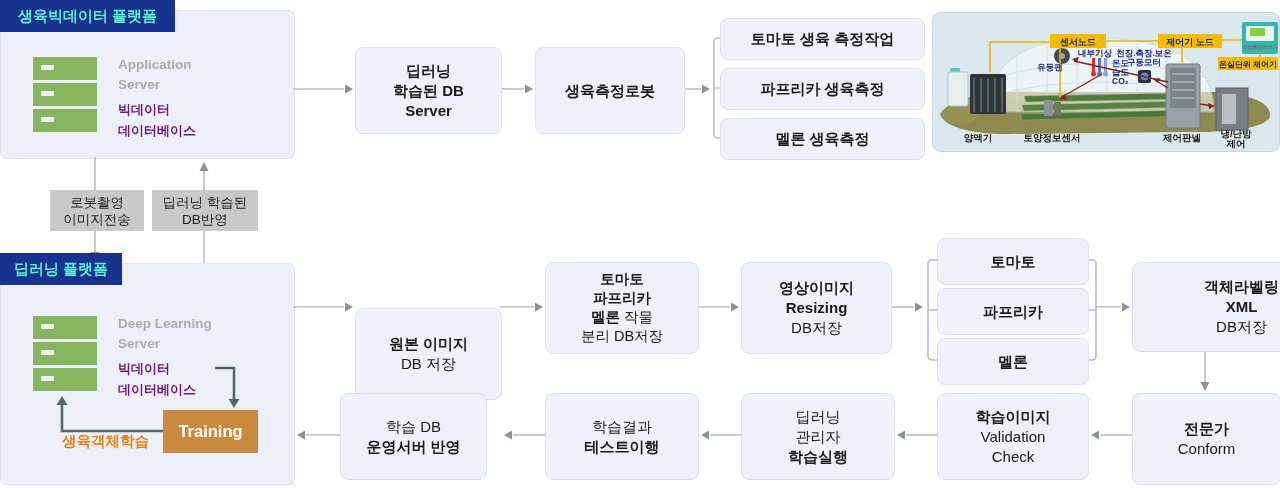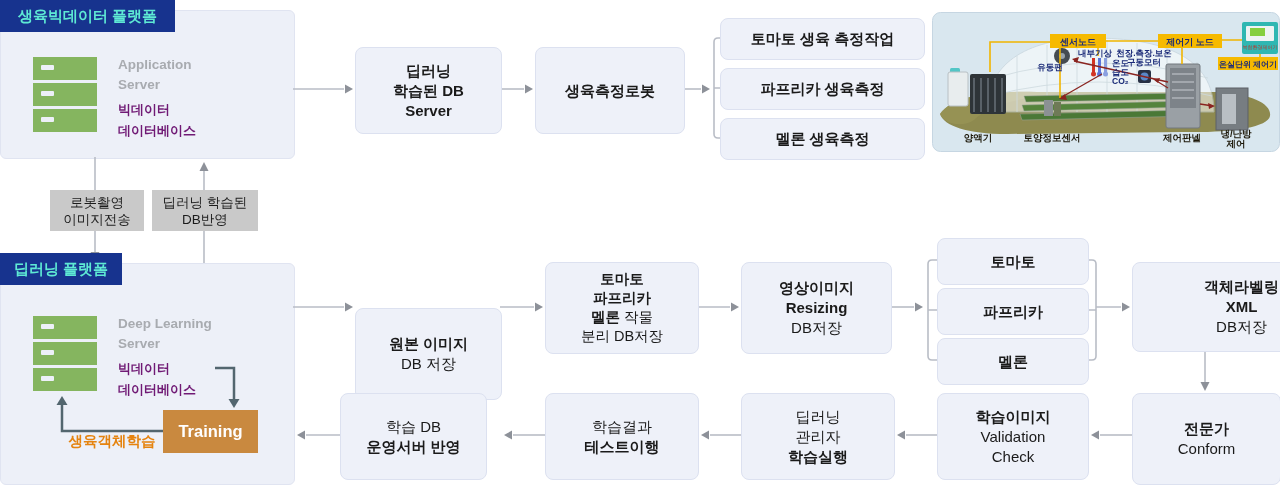--- a/index.html
+++ b/index.html
@@ -24,21 +24,21 @@
   .srv{position:absolute;width:64px;display:flex;flex-direction:column;gap:3px;z-index:2;}
   .srv i{display:block;height:23px;background:#85b55f;position:relative;}
   .srv i::before{content:"";position:absolute;left:8px;top:8px;width:13px;height:5px;
         background:#edf0f8;border-radius:1px;}
   .ptxt{position:absolute;z-index:2;}
   .stype{color:#a8abb0;font-size:13.5px;line-height:20px;white-space:pre-line;font-weight:bold;}
   .sname{color:#701a75;font-size:13px;line-height:21px;font-weight:700;white-space:pre-line;margin-top:4px;}
   .training{position:absolute;left:163px;top:410px;width:95px;height:43px;background:#c9893f;
         color:#fff;font-weight:700;font-size:16.5px;display:flex;align-items:center;
         justify-content:center;z-index:2;}
-  .loop-label{position:absolute;left:62px;top:432px;width:100px;text-align:center;
+  .loop-label{position:absolute;left:62px;top:432px;width:100px;
         color:#e5830f;font-weight:700;font-size:14.5px;z-index:2;}
   .photo{position:absolute;left:932px;top:12px;width:348px;height:140px;z-index:2;}
   .yln{stroke:#f0b500;stroke-width:1.6;fill:none;}
   .rln{stroke:#8a2420;stroke-width:1.3;fill:none;}
   .rah{fill:#8a2420;}
   .rib{stroke:#cdd9de;stroke-width:0.8;fill:none;}
   .pt-navy{fill:#1a2a78;font-weight:700;font-size:8.5px;}
   .pt-yb{fill:#1a2a78;font-weight:700;font-size:9px;}
   .pt-dark{fill:#1c1708;font-weight:700;font-size:9.5px;}
   .pt-red{fill:#c23026;font-size:5px;}

